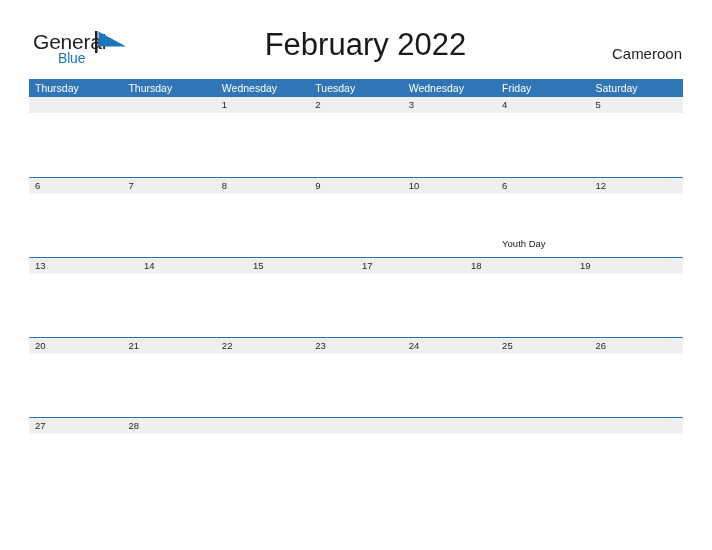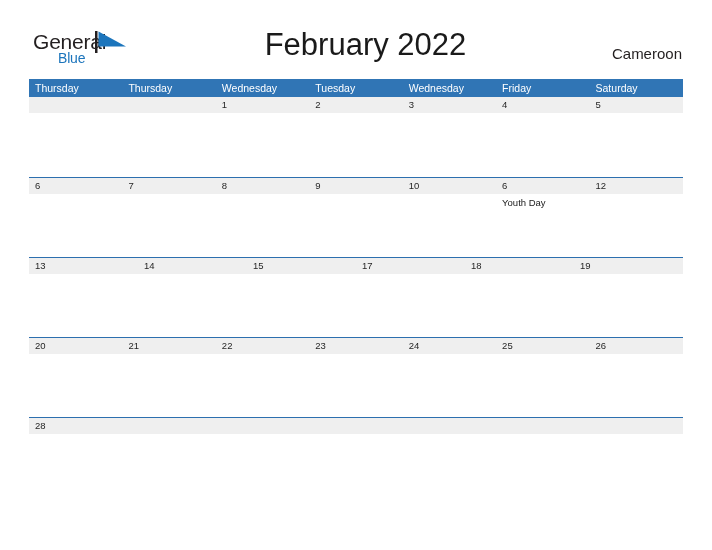--- a/index.html
+++ b/index.html
@@ -140,20 +140,21 @@
   }
 
   .day-events {
     padding: 2px 5px 0 6px;
   }
   .event {
     font-size: 9.5px;
     line-height: 13px;
     color: #1A1A1A;
     font-family: "Liberation Sans", sans-serif;
+    margin-top: 41px;
   }
 </style>
 </head>
 <body>
 
 <div class="page">
 
   <div class="header">
 
     <div class="logo">
@@ -354,20 +355,26 @@
           <div class="day">
             <div class="day-number-band">
               <div class="day-number">26</div>
             </div>
             <div class="day-events"></div>
           </div>
         </div>
         <div class="week">
           <div class="day">
             <div class="day-number-band">
+              <div class="day-number">27</div>
+            </div>
+            <div class="day-events"></div>
+          </div>
+          <div class="day">
+            <div class="day-number-band">
               <div class="day-number">28</div>
             </div>
             <div class="day-events"></div>
           </div>
           <div class="day">
             <div class="day-number-band">
               <div class="day-number"></div>
             </div>
             <div class="day-events"></div>
           </div>

